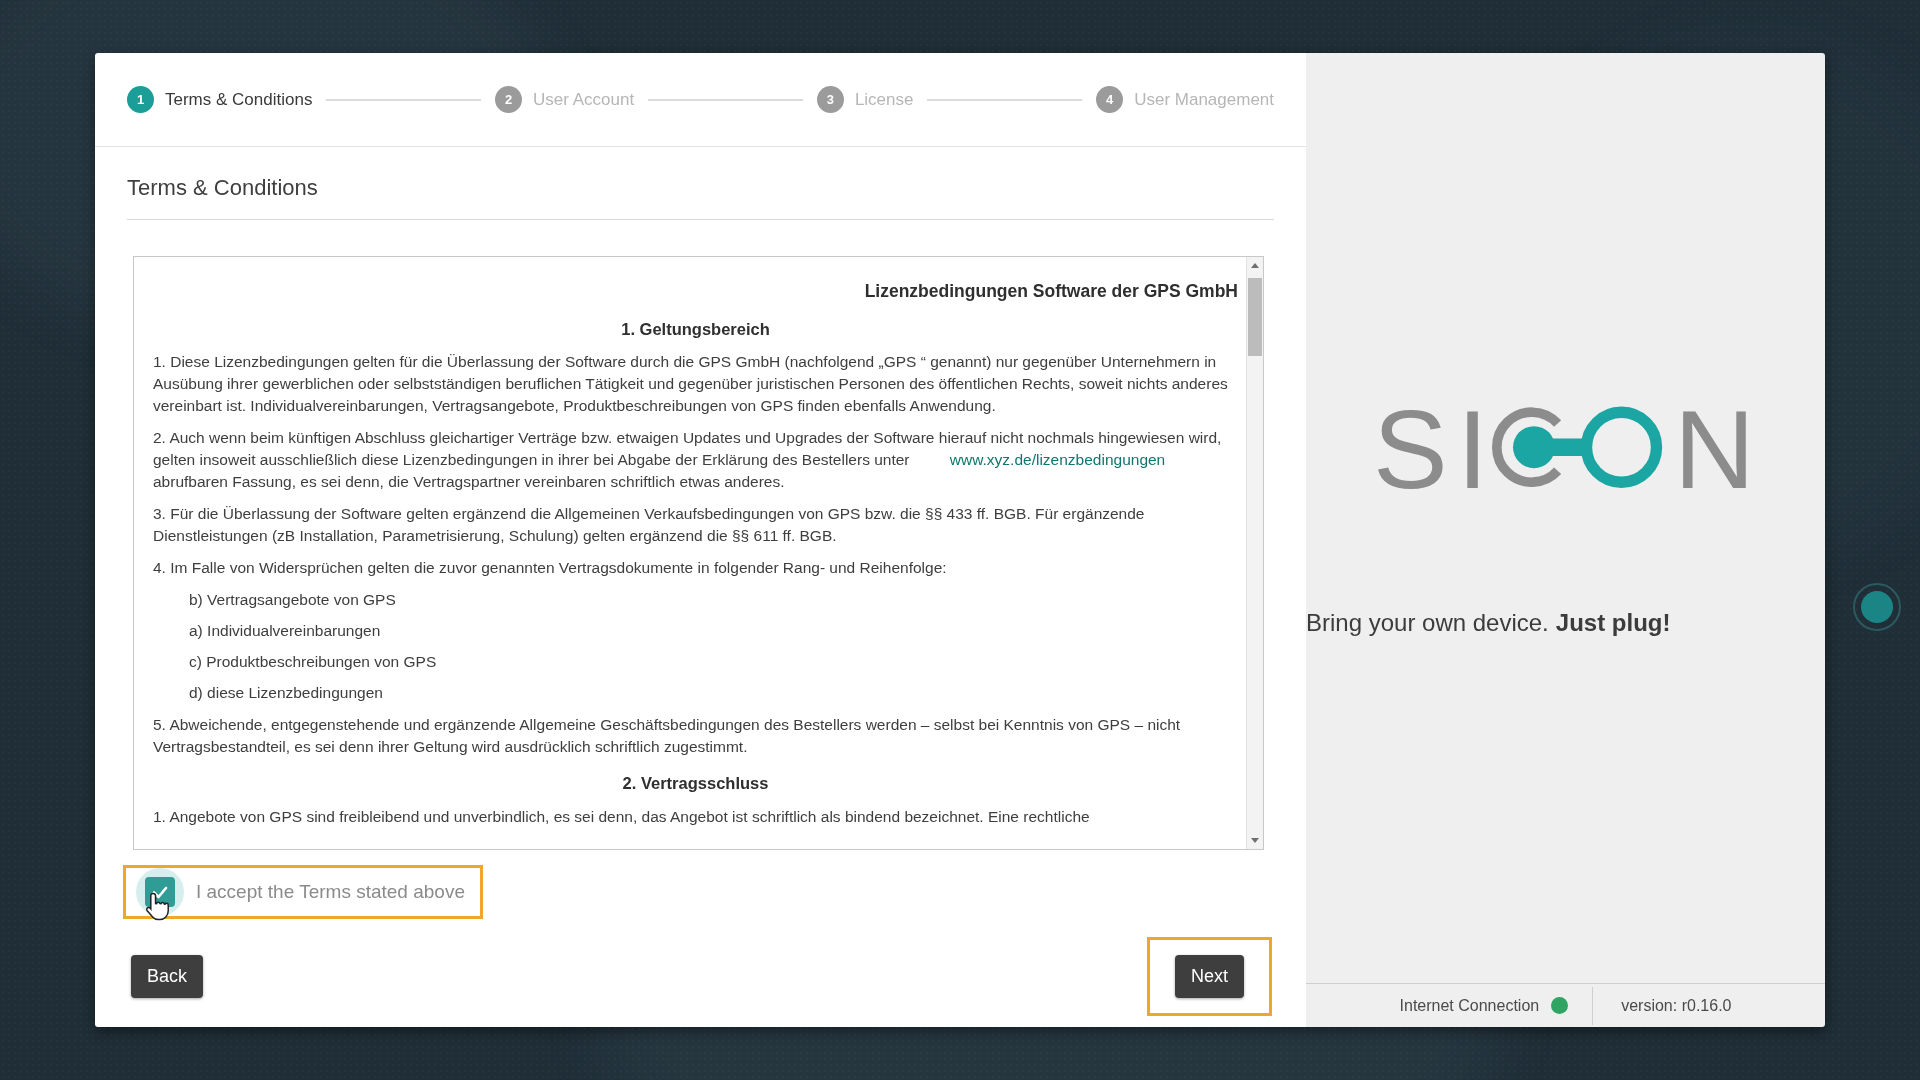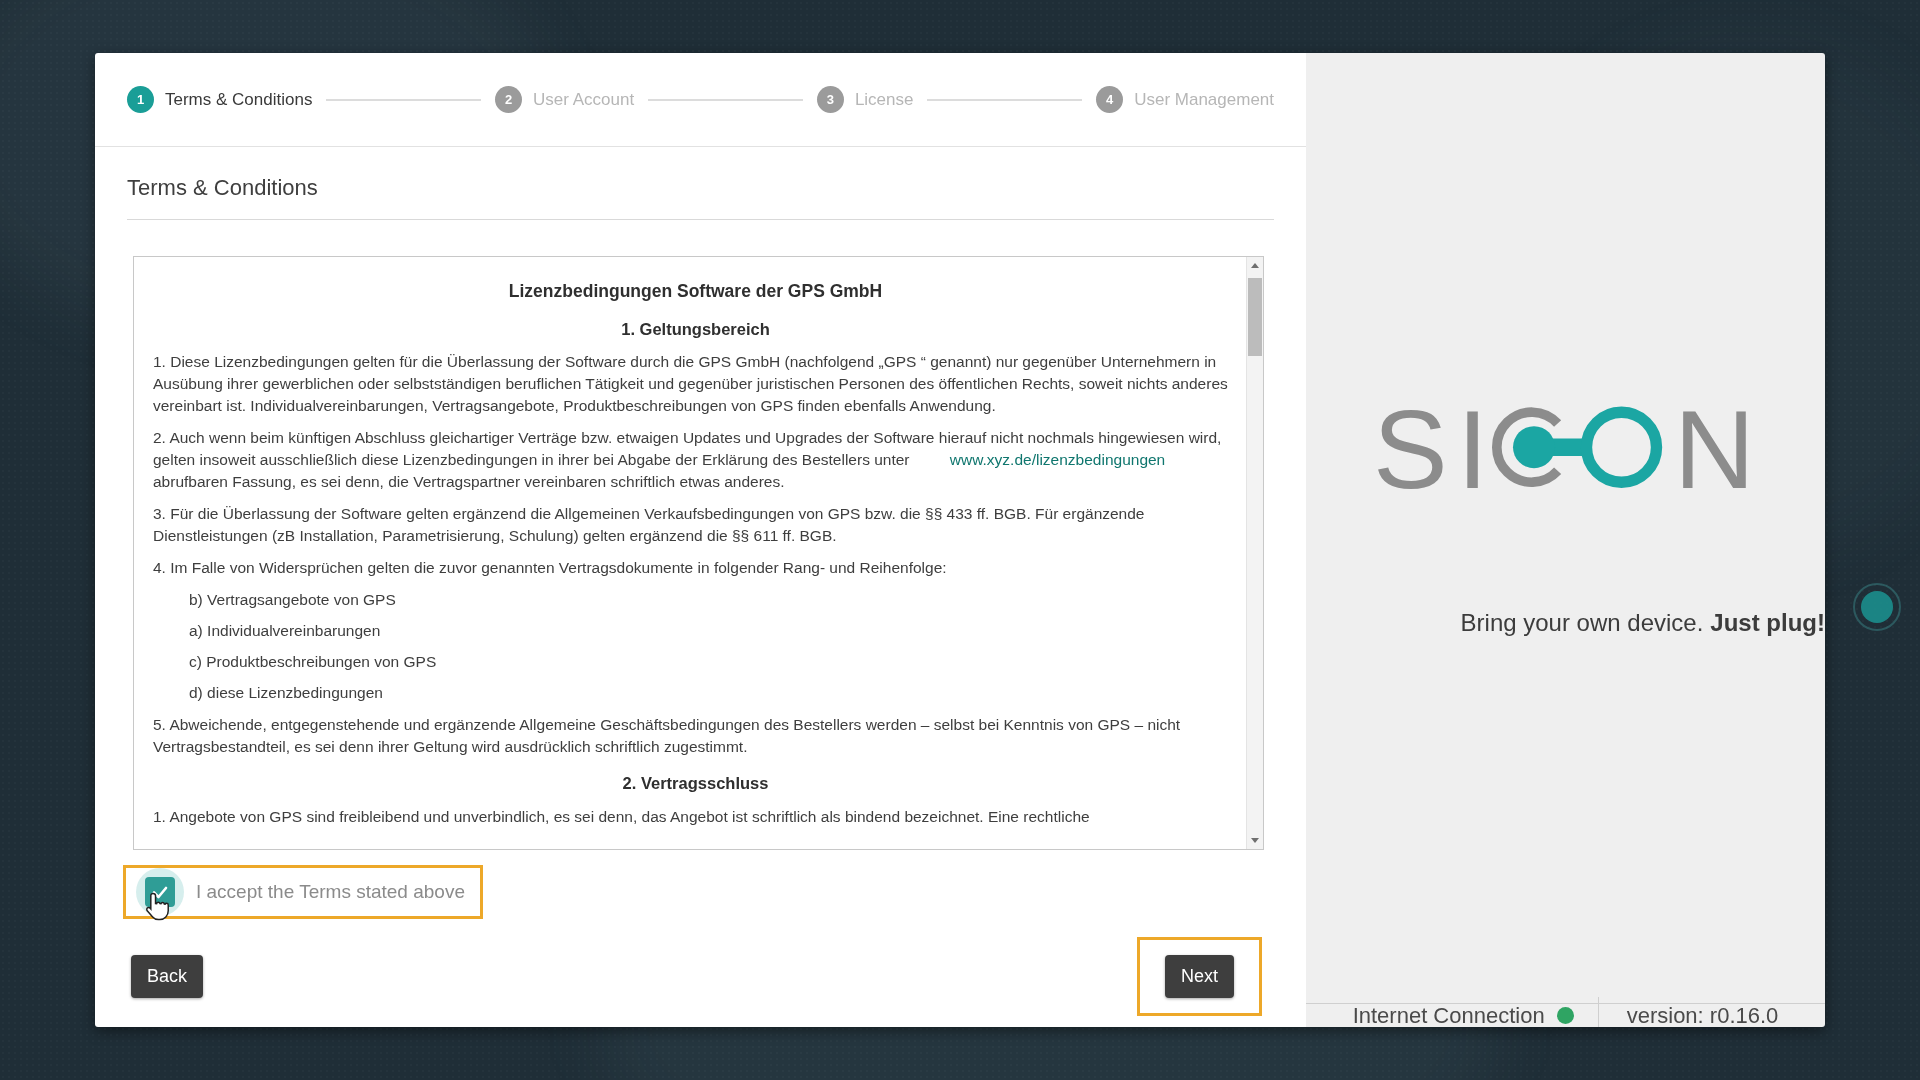--- a/index.html
+++ b/index.html
@@ -76,21 +76,21 @@
     position: relative;
     background: #ffffff;
   }
   .terms-scroll {
     position: absolute; inset: 0 17px 0 0;
     overflow: hidden;
     padding: 16px 8px 0 19px;
     color: #3e3e3e;
     font-size: 15.5px; line-height: 1.42;
   }
-  .terms-doc-title { text-align: center; font-size: 17.5px; font-weight: bold; color: #2f2f2f; margin: 6px 0 4px 0; }
+  .terms-doc-title { text-align: right; font-size: 17.5px; font-weight: bold; color: #2f2f2f; margin: 6px 0 4px 0; }
   .terms-section { text-align: center; font-size: 16.5px; font-weight: bold; color: #2f2f2f; margin: 14px 0 6px 0; }
   .terms-scroll p { margin: 10px 0; }
   .terms-list { list-style: none; margin: 4px 0 6px 36px; }
   .terms-list li { margin: 9px 0; }
   .terms-link { color: #0f766e; cursor: pointer; margin-left: 36px; }
   
   .scrollbar {
     position: absolute; top: 0; right: 0; bottom: 0; width: 17px;
     background: #f3f3f3; border-left: 1px solid #e4e4e4;
   }
@@ -136,32 +136,32 @@
     background: #3e3e3e; color: #ffffff;
     font-family: "Liberation Sans", sans-serif;
     font-size: 18px; border: none; border-radius: 4px;
     padding: 11px 16px; cursor: pointer;
     box-shadow: 0 1px 3px rgba(0,0,0,0.35);
   }
   .back-btn { margin-left: 4px; }
   .next-highlight {
     border: 3px solid #eda829;
     padding: 15px 25px;
-    margin-right: 12px;
+    margin-right: 2px;
   }
 
   
   .logo-block { position: absolute; top: 345px; left: 0; right: 0; display: flex; justify-content: center; }
-  .tagline { position: absolute; top: 556px; left: 0; right: 0; text-align: right; font-size: 24px; color: #3c3c3c; padding-left: 6px; }
+  .tagline { position: absolute; top: 556px; left: 0; right: 0; text-align: left; font-size: 24px; color: #3c3c3c; }
   .tagline .bold { font-weight: bold; margin-left: 7px; }
   .side-footer {
-    position: absolute; left: 0; right: 0; bottom: 0; height: 24px;
+    position: absolute; left: 0; right: 0; bottom: 0; height: 44px;
     border-top: 1px solid #cfcfcf;
     display: flex; align-items: center; justify-content: center;
-    font-size: 22px; color: #4a4a4a;
+    font-size: 16px; color: #4a4a4a;
   }
   .conn-group { display: flex; align-items: center; }
   .conn-dot { width: 17px; height: 17px; border-radius: 50%; background: #2fa463; margin-left: 12px; }
   .footer-divider { width: 1px; height: 38px; background: #cfcfcf; margin: 0 28px 0 24px; }
 </style>
 </head>
 <body>
 
 <div class="bg-layer">
   <div class="bg-blob blob1"></div>

